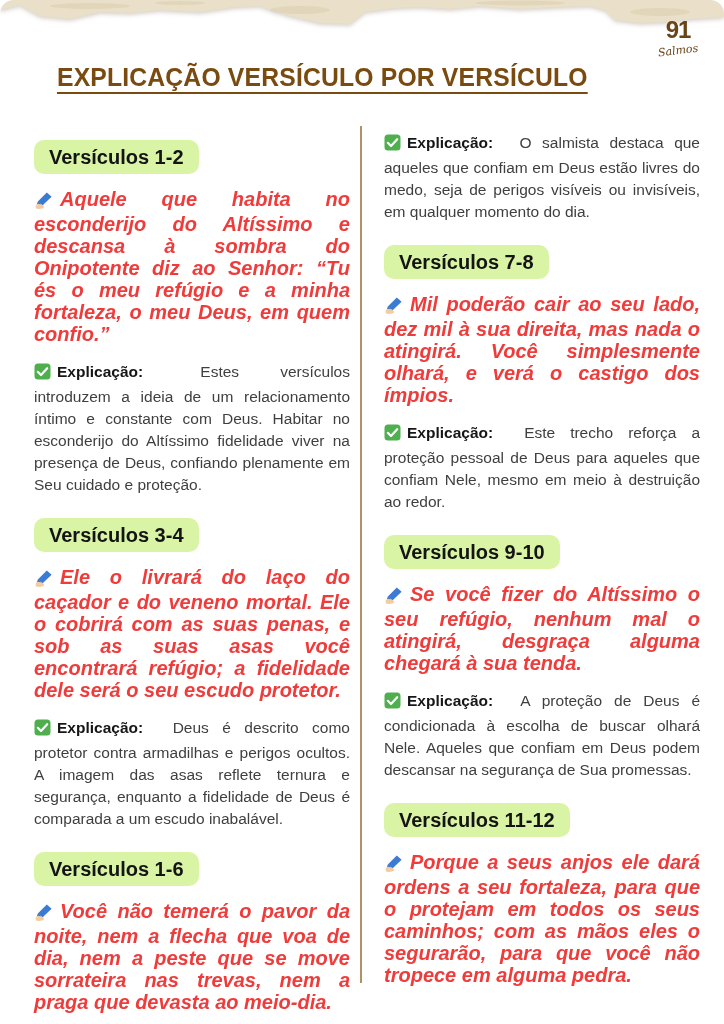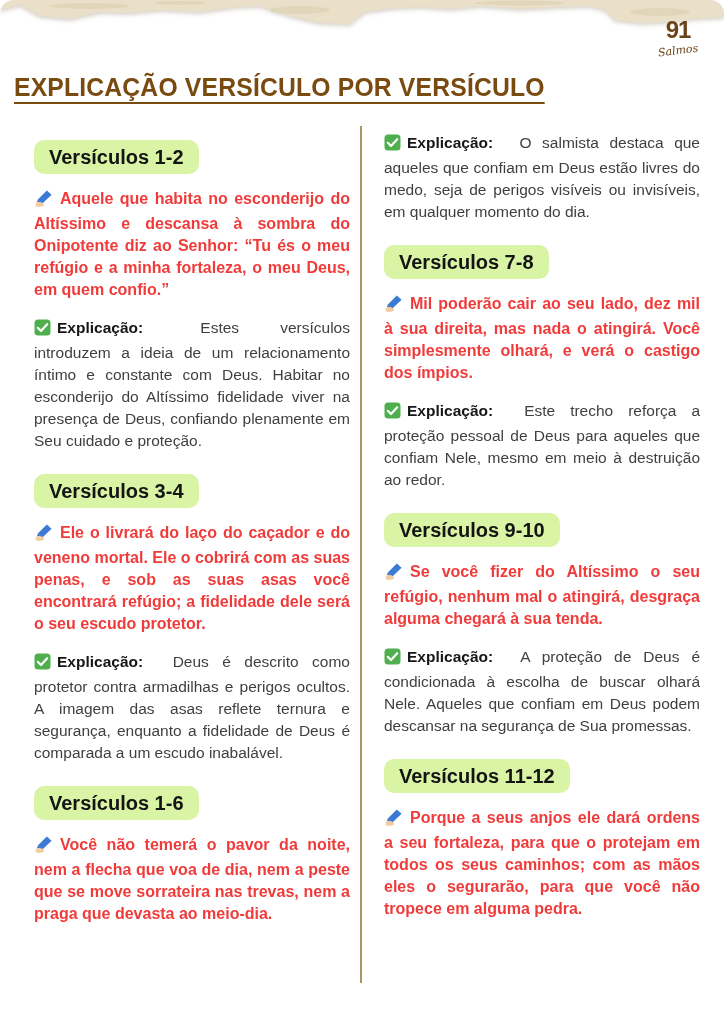--- a/index.html
+++ b/index.html
@@ -15,21 +15,21 @@
   .torn-paper{
     position:absolute;top:0;left:0;width:724px;height:60px;
     filter:drop-shadow(0 2px 2px rgba(90,70,40,.25));
     pointer-events:none;
   }
   
   .logo{position:absolute;top:20px;right:16px;text-align:center;color:var(--logo_brown,#6b4318);width:60px;}
   .logo-number{font-size:24px;font-weight:800;line-height:20px;letter-spacing:-1px;}
   .logo-name{font-family:"DejaVu Serif",serif;font-style:italic;font-size:11px;line-height:10px;display:inline-block;transform:rotate(-7deg);margin-top:-2px;}
   
-  .title-wrap{position:absolute;top:62px;left:0;width:644px;margin-top:10px;}
+  .title-wrap{position:absolute;top:62px;left:0;width:644px;text-align:center;}
   .page-title{
     display:inline-block;
     color:var(--title_brown,#7a4b10);
     font-size:26px;font-weight:700;letter-spacing:.2px;
     text-decoration:underline;
     text-decoration-thickness:2px;
     text-underline-offset:6px;
     transform:scaleX(.95);transform-origin:center;
     white-space:nowrap;
   }
@@ -49,21 +49,21 @@
     color:#141414;
     font-size:20px;font-weight:700;
     padding:6px 15px;
     border-radius:10px;
     line-height:22px;
   }
   
   .quote{
     margin:8px 0 16px;
     color:var(--quote_red,#f03b3b);
-    font-size:16px;font-weight:700;
+    font-size:20px;font-weight:700;font-style:italic;
     line-height:22px;
     text-align:justify;
   }
   
   .expl{
     margin:0 0 6px;
     color:var(--body_text,#3f3f3f);
     font-size:15.5px;
     line-height:22px;
     text-align:justify;

